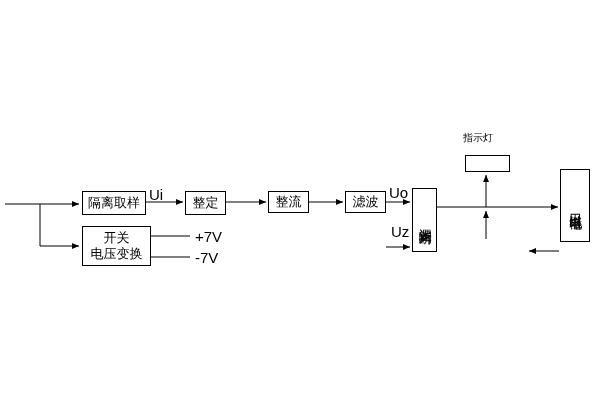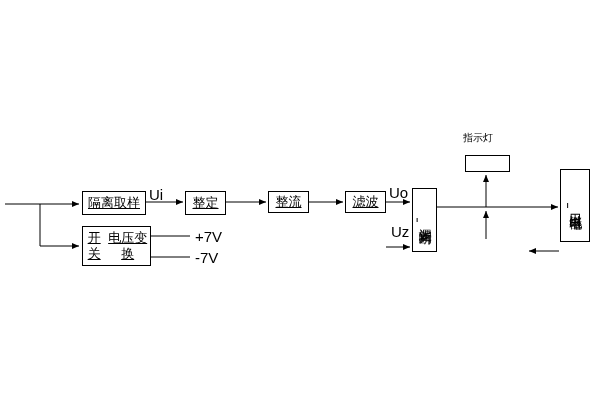--- a/index.html
+++ b/index.html
@@ -4,26 +4,26 @@
 <style>
   html,body{margin:0;padding:0;background:#fff;}
   .stage{
     position:relative;width:600px;height:400px;background:#ffffff;
     font-family:"Liberation Sans","DejaVu Sans",sans-serif;color:#000;overflow:hidden;
   }
   svg.wires{position:absolute;left:0;top:0;}
   .box{
     position:absolute;border:1px solid #000;background:#fff;
     display:flex;align-items:center;justify-content:center;
-    font-size:13px;line-height:1.25;text-align:center;box-sizing:border-box;text-decoration:underline;
+    font-size:13px;line-height:1.25;text-align:center;box-sizing:border-box;
   }
   .vbox{
     writing-mode:vertical-rl;text-orientation:upright;letter-spacing:1px;
   }
-  .twoline{flex-direction:row;}
+  .twoline{flex-direction:column;}
   .lbl{position:absolute;font-size:10px;white-space:nowrap;}
   .sig{position:absolute;font-size:15px;white-space:nowrap;}
 </style>
 </head>
 <body>
 
 <div class="stage">
 
   <svg class="wires" width="600" height="400" viewBox="0 0 600 400">
     <defs>

